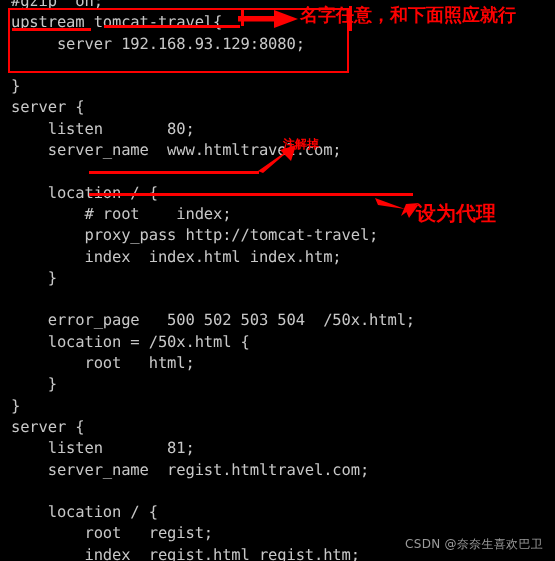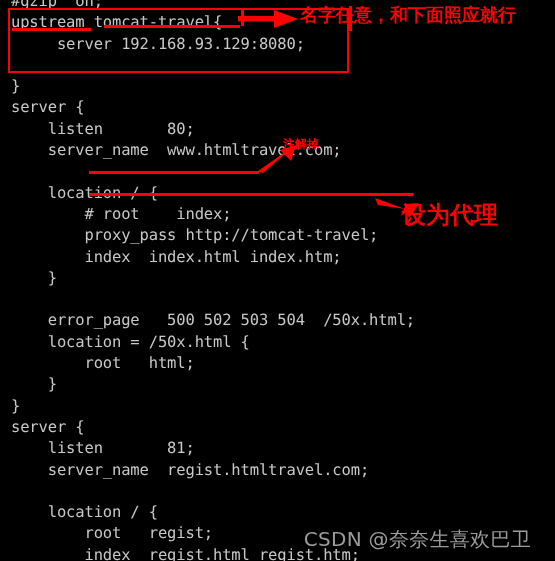--- a/index.html
+++ b/index.html
@@ -71,25 +71,25 @@
     line-height: 1;
   }
   .ann-arrow {
     position: absolute;
     fill: #fe0000;
   }
 
   
   #watermark {
     position: absolute;
-    right: 24px;
+    right: 12px;
     bottom: 8px;
     color: #9b9b9b;
     font-family: "DejaVu Sans", "Liberation Sans", sans-serif;
-    font-size: 20px;
+    font-size: 12px;
     letter-spacing: 0.3px;
     white-space: nowrap;
   }
 </style>
 </head>
 <body>
 
 <div id="screen">
 
   <pre id="code"><div class="code-line">#gzip  on;</div><div class="code-line">upstream tomcat-travel{</div><div class="code-line">     server 192.168.93.129:8080;</div><div class="code-line"></div><div class="code-line">}</div><div class="code-line">server {</div><div class="code-line">    listen       80;</div><div class="code-line">    server_name  www.htmltravel.com;</div><div class="code-line"></div><div class="code-line">    location / {</div><div class="code-line">        # root    index;</div><div class="code-line">        proxy_pass http://tomcat-travel;</div><div class="code-line">        index  index.html index.htm;</div><div class="code-line">    }</div><div class="code-line"></div><div class="code-line">    error_page   500 502 503 504  /50x.html;</div><div class="code-line">    location = /50x.html {</div><div class="code-line">        root   html;</div><div class="code-line">    }</div><div class="code-line">}</div><div class="code-line">server {</div><div class="code-line">    listen       81;</div><div class="code-line">    server_name  regist.htmltravel.com;</div><div class="code-line"></div><div class="code-line">    location / {</div><div class="code-line">        root   regist;</div><div class="code-line">        index  regist.html regist.htm;</div></pre>
@@ -122,19 +122,19 @@
 
     <div class="ann-text" style="left:283px; top:138px; font-size:12px;text-align:right;">注解掉</div>
 
     <div class="ann-underline" style="left:89px; top:193px; width:324px;"></div>
 
     <svg class="ann-arrow" style="left:375px; top:196px;" width="46" height="26" viewBox="0 0 46 26">
       <polygon points="0,2 30,13 44,8 34,22 30,13 3,9"></polygon>
       <polygon points="44,7 26,20 31,8"></polygon>
     </svg>
 
-    <div class="ann-text" style="left:402px; top:203px; font-size:24px;">设为代理</div>
+    <div class="ann-text" style="left:416px; top:203px; font-size:20px;">设为代理</div>
 
   </div>
 
   <div id="watermark">CSDN @奈奈生喜欢巴卫</div>
 
 </div>
 
 </body></html>

